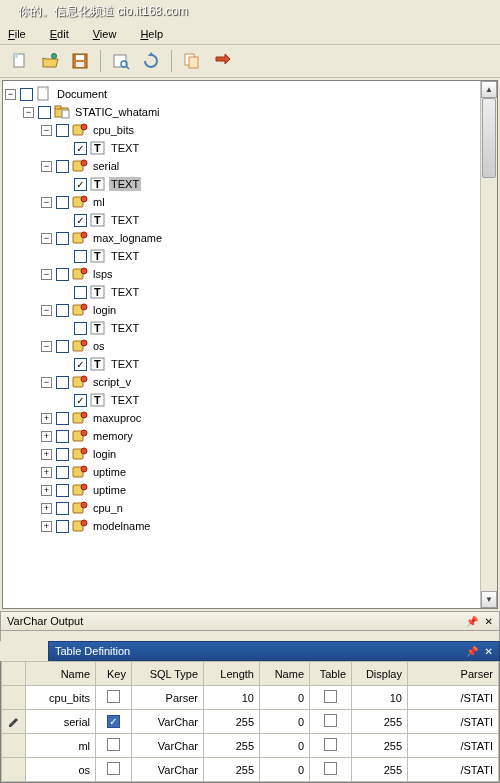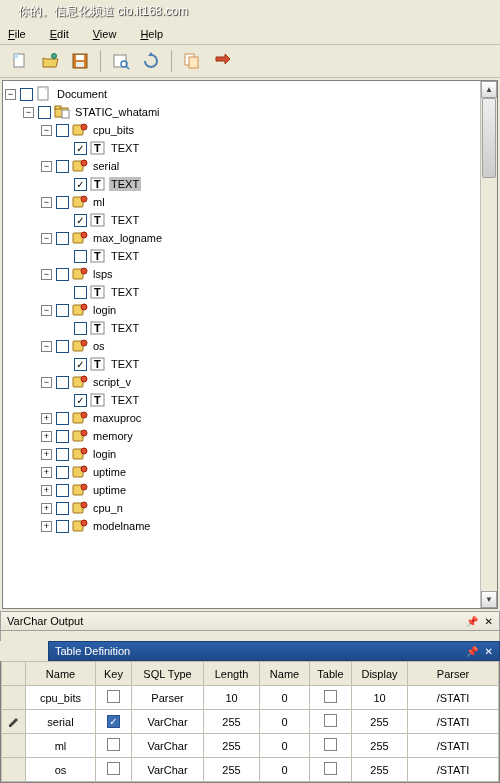--- a/index.html
+++ b/index.html
@@ -24,21 +24,21 @@
   .scroller { position: absolute; right: 0; top: 0; bottom: 0; width: 17px; background: #ece9d8; border-left: 1px solid #c0c0c0; }
   .scroll-btn { height: 17px; background: linear-gradient(#fff,#ddd); border: 1px solid #a0a0a0; display: flex; align-items: center; justify-content: center; font-size: 8px; color: #444; }
   .scroll-thumb { position: absolute; top: 17px; left: 1px; right: 1px; height: 80px; background: linear-gradient(#eee,#ccc); border: 1px solid #a0a0a0; border-radius: 2px; }
   .panel-hdr { background: linear-gradient(#f5f3e8,#e8e5d5); border: 1px solid #a0a0a0; padding: 3px 6px; display: flex; justify-content: space-between; align-items: center; font-size: 11px; }
   .panel-hdr.blue { background: linear-gradient(#2a5fa8,#1f4a8a); color: #fff; border: 1px solid #1a3f75; margin-left: 48px; }
   .pin-x { display: flex; gap: 6px; align-items: center; }
   .pin-x span { cursor: pointer; font-size: 10px; }
   .parser-body { height: 10px; background: #ece9d8; border-left: 1px solid #a0a0a0; border-right: 1px solid #a0a0a0; }
   .table-area { background: #fff; border: 1px solid #808080; border-top: none; }
   table { border-collapse: collapse; width: 100%; table-layout: fixed; }
-  th, td { border: 1px solid #c0c0b0; padding: 3px 5px; text-align: center; font-size: 11px; background: #fff; height: 24px; overflow: hidden; }
+  th, td { border: 1px solid #c0c0b0; padding: 3px 5px; text-align: right; font-size: 11px; background: #fff; height: 24px; overflow: hidden; }
   th { background: #ece9d8; font-weight: normal; }
   .row-hdr { width: 24px; background: #ece9d8; text-align: center; }
   .key-chk { width: 13px; height: 13px; border: 1px solid #808080; display: inline-flex; align-items: center; justify-content: center; font-size: 10px; }
   .key-chk.checked { background: #3d6fb5; border-color: #2a5090; color: #fff; }
   svg { display: block; }
 </style>
 </head>
 <body>
 
 <div class="watermark">你的。信息化频道 cio.it168.com</div>

